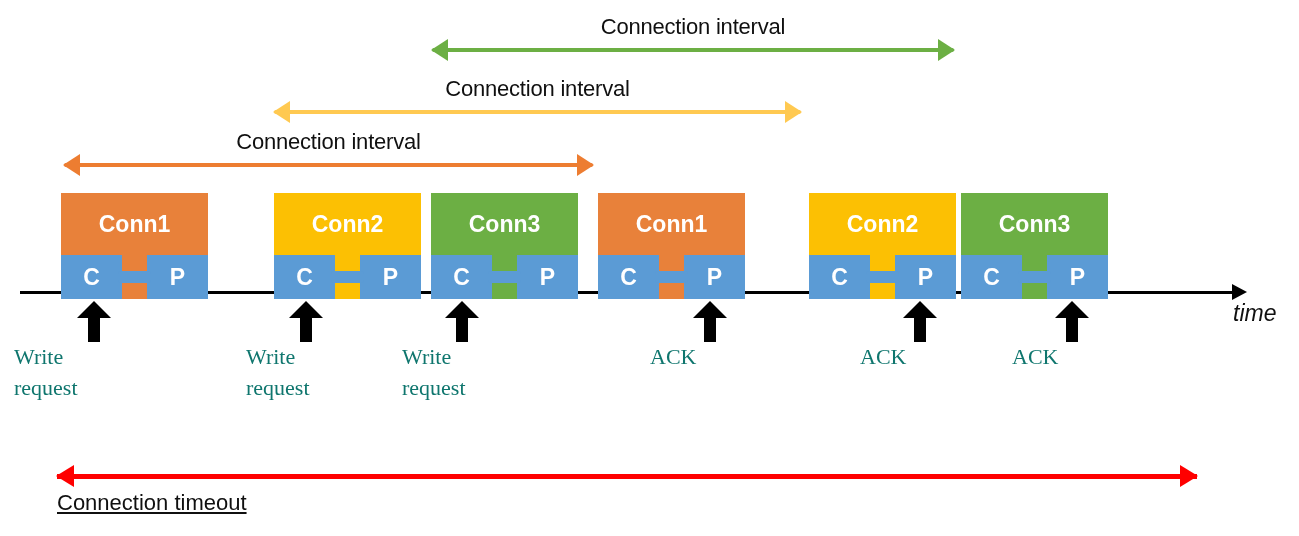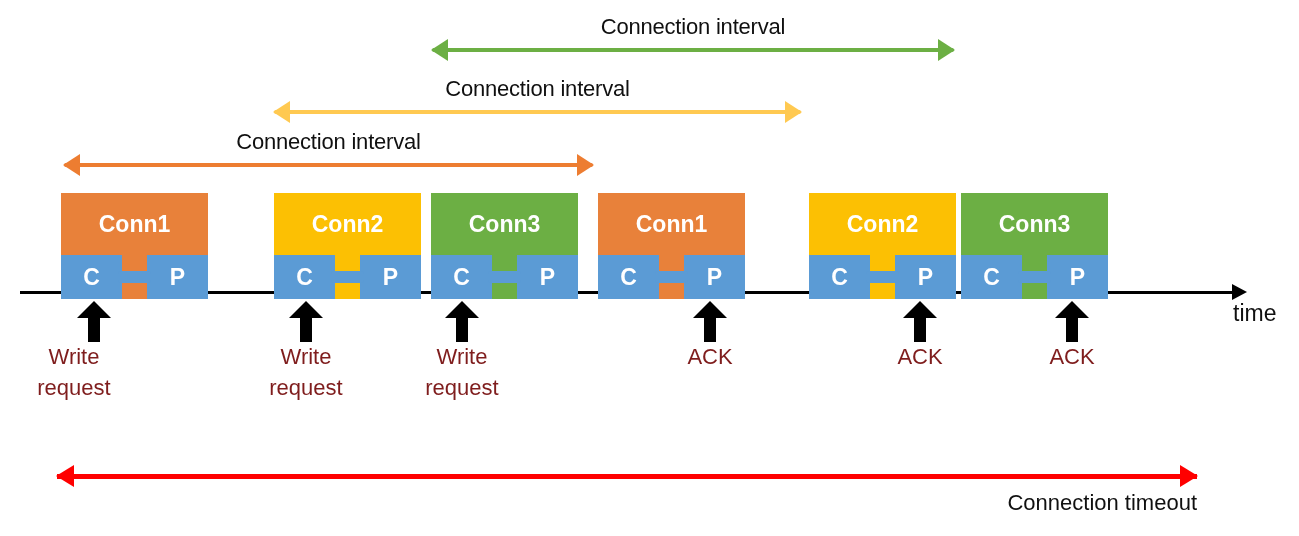--- a/index.html
+++ b/index.html
@@ -54,34 +54,34 @@
 
   
   .caret{position:absolute;width:34px;}
   .caret .stem{position:absolute;left:11px;top:13px;width:12px;height:28px;background:#000;}
   .caret .tip{
     position:absolute;left:0;top:0;width:0;height:0;
     border-left:17px solid transparent;border-right:17px solid transparent;
     border-bottom:17px solid #000;
   }
   .caption{
-    position:absolute;text-align:center;font-size:22px;line-height:31px;
-    color:#7f1d1d;white-space:nowrap;
+    position:absolute;font-size:22px;line-height:31px;
+    color:#0f766e;white-space:nowrap;font-family:Liberation Serif, serif;
   }
   .timeout{position:absolute;}
   .timeout .t-line{position:absolute;left:0;right:0;top:0;height:5px;background:#FF0000;}
   .timeout .t-head{
     position:absolute;top:-9px;width:0;height:0;
     border-top:11px solid transparent;border-bottom:11px solid transparent;
   }
   .timeout .t-head.left{left:-1px;border-right:18px solid #FF0000;}
   .timeout .t-head.right{right:-1px;border-left:18px solid #FF0000;}
   .timeout .t-label{
-    position:absolute;left:0;right:0;top:16px;text-align:right;
-    font-size:22px;color:#101010;white-space:nowrap;
+    position:absolute;left:0;right:0;top:16px;text-align:left;
+    font-size:22px;color:#101010;white-space:nowrap;text-decoration:underline;
   }
 </style>
 </head>
 <body>
 
 <div class="stage">
 
   <div class="measure" style="left:428px;top:18px;width:522px;">
     <div class="m-label">Connection interval</div>
     <div class="m-line" style="background:#6CAF44;"></div>
@@ -98,21 +98,21 @@
 
   <div class="measure" style="left:60px;top:133px;width:529px;">
     <div class="m-label">Connection interval</div>
     <div class="m-line" style="background:#ED7D31;"></div>
     <div class="m-head left" style="border-right:17px solid #ED7D31;"></div>
     <div class="m-head right" style="border-left:17px solid #ED7D31;"></div>
   </div>
 
   <div class="axis" style="left:16px;top:291px;width:1215px;"></div>
   <div class="axis-head" style="left:1228px;top:284px;"></div>
-  <div class="axis-label" style="left:1229px;top:300px;">time</div>
+  <div class="axis-label" style="left:1229px;top:300px;font-style:italic;">time</div>
 
   <div class="event" style="left:57px;top:193px;width:147px;height:106px;">
     <div class="ev-top" style="background:#E8813A;">Conn1</div>
     <div class="ev-bottom">
       <div class="ev-gap" style="left:0;width:100%;background:#E8813A;"></div>
       <div class="ev-c" style="left:0;width:61px;">C</div>
       <div class="ev-p" style="right:0;width:61px;">P</div>
       <div class="ev-notch" style="left:57px;width:33px;top:16px;"></div>
     </div>
   </div>

